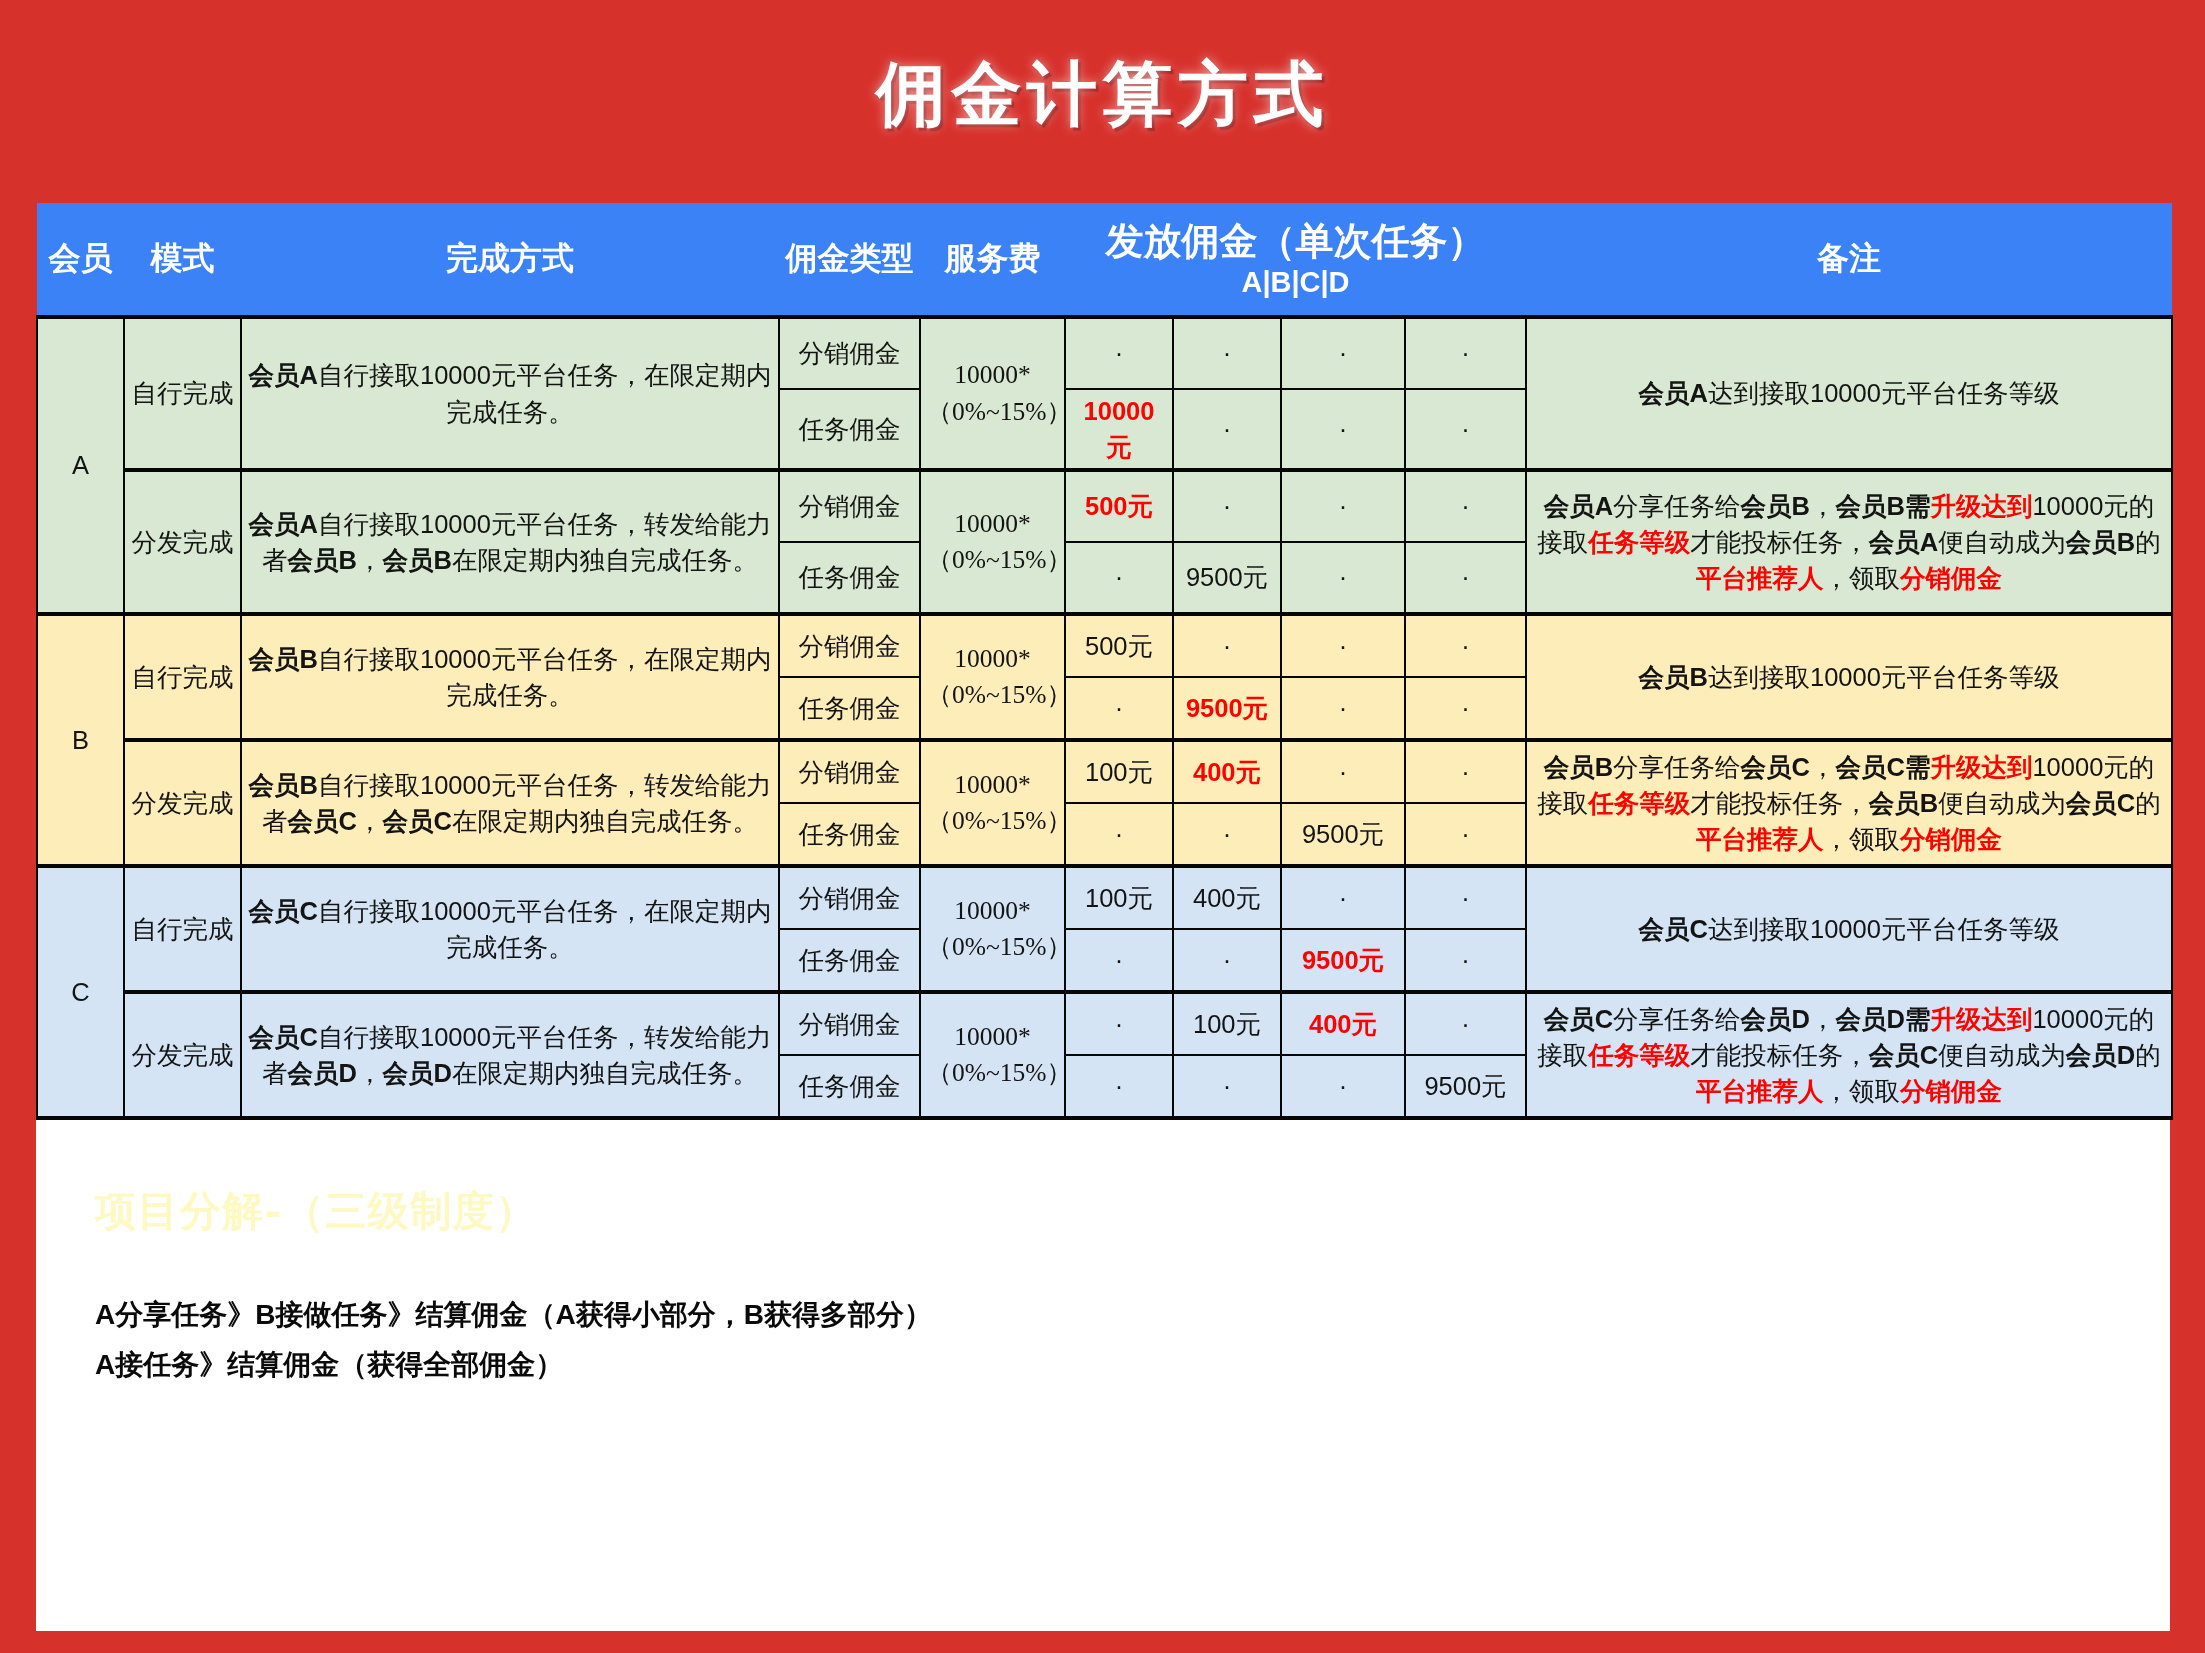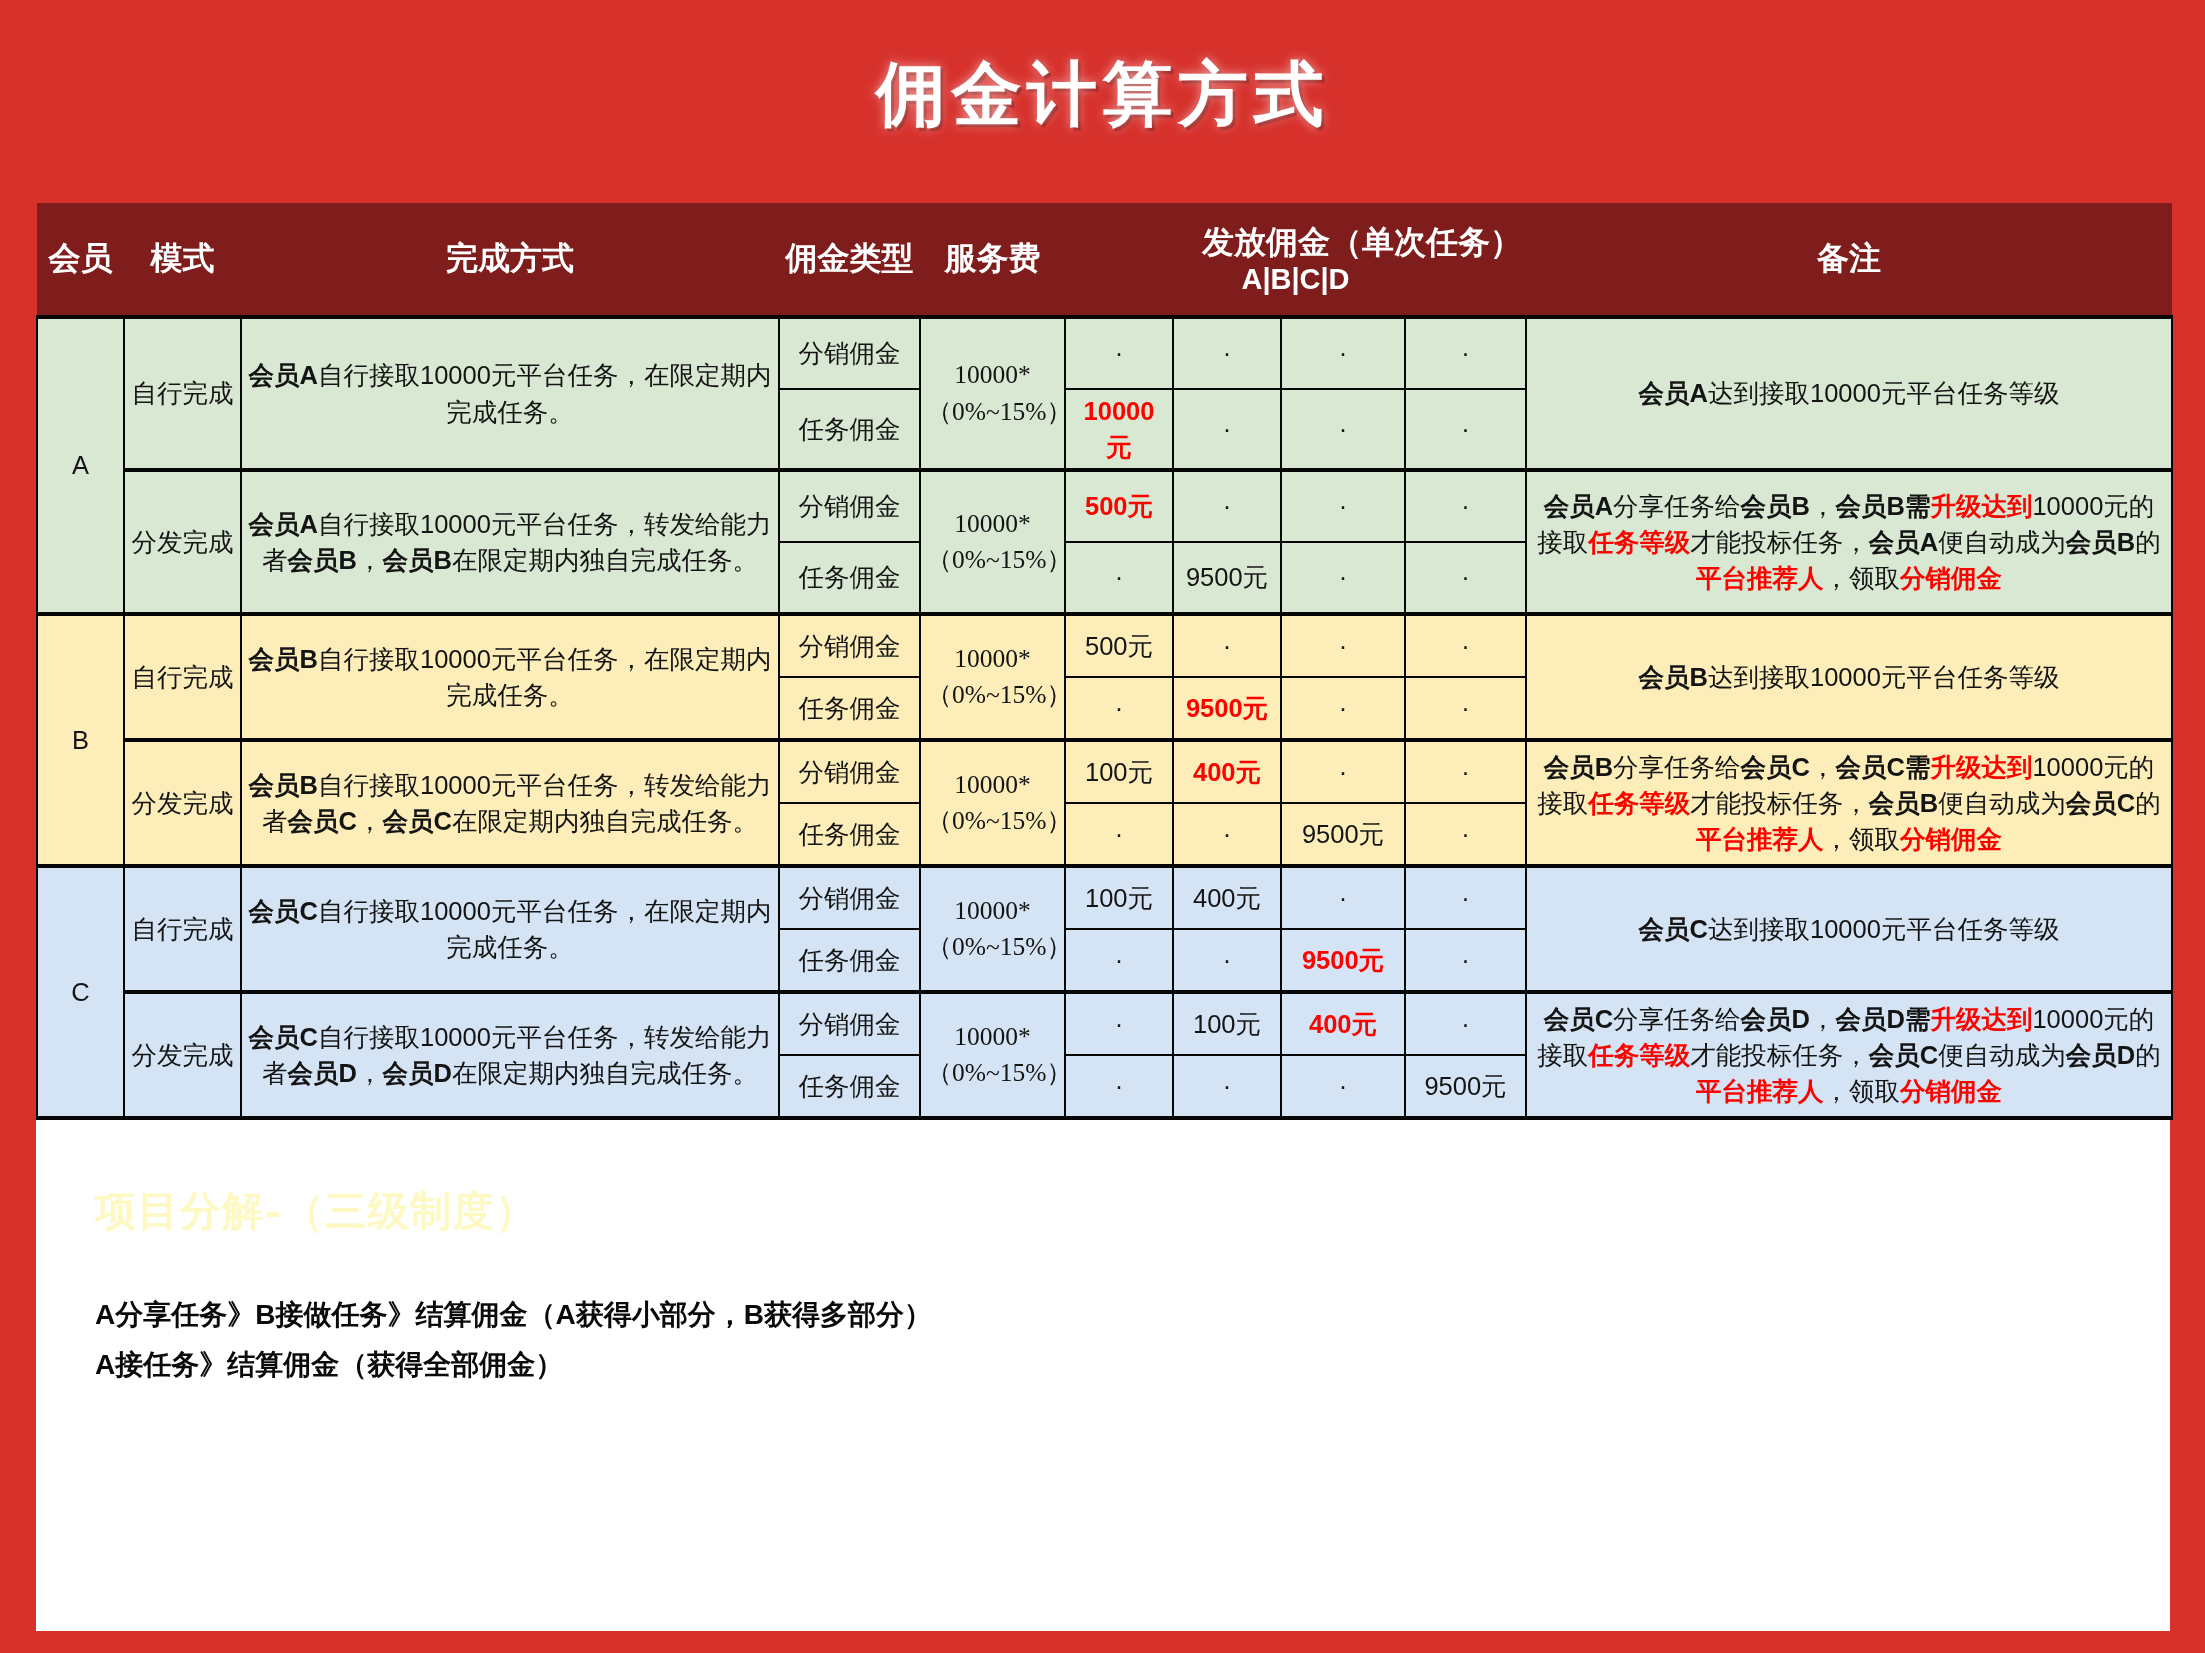--- a/index.html
+++ b/index.html
@@ -43,30 +43,30 @@
     border:2.1px solid #060606;
     padding:2.8px 5.5px;
     vertical-align:middle;
     text-align:center;
     font-size:25.5px;
     line-height:1.42;
     overflow:hidden;
   }
   thead th{
     border:none;
-    background:#7f1d1d;
+    background:#3b82f6;
     color:#ffffff;
     font-weight:bold;
     font-size:32px;
     text-align:center;
     vertical-align:middle;
     padding:0 4.1px;
   }
   thead tr{height:114px;}
-  .payout-head-l1{display:block;font-size:32px;line-height:1.25;text-align:right;}
+  .payout-head-l1{display:block;font-size:38px;line-height:1.25;}
   .payout-head-l2{display:block;font-size:29px;line-height:1.2;}
 
   tbody.section{border-top:4.1px solid #060606;border-bottom:4.1px solid #060606;}
   tbody.sec-a tr{height:72px;}
   tbody.sec-b tr{height:63px;}
   tbody.sec-c tr{height:63px;}
   tr.block2 td{border-top-width:4.1px;}
 
   td.member{font-size:30px;}
   td.mode{font-size:26px;}

